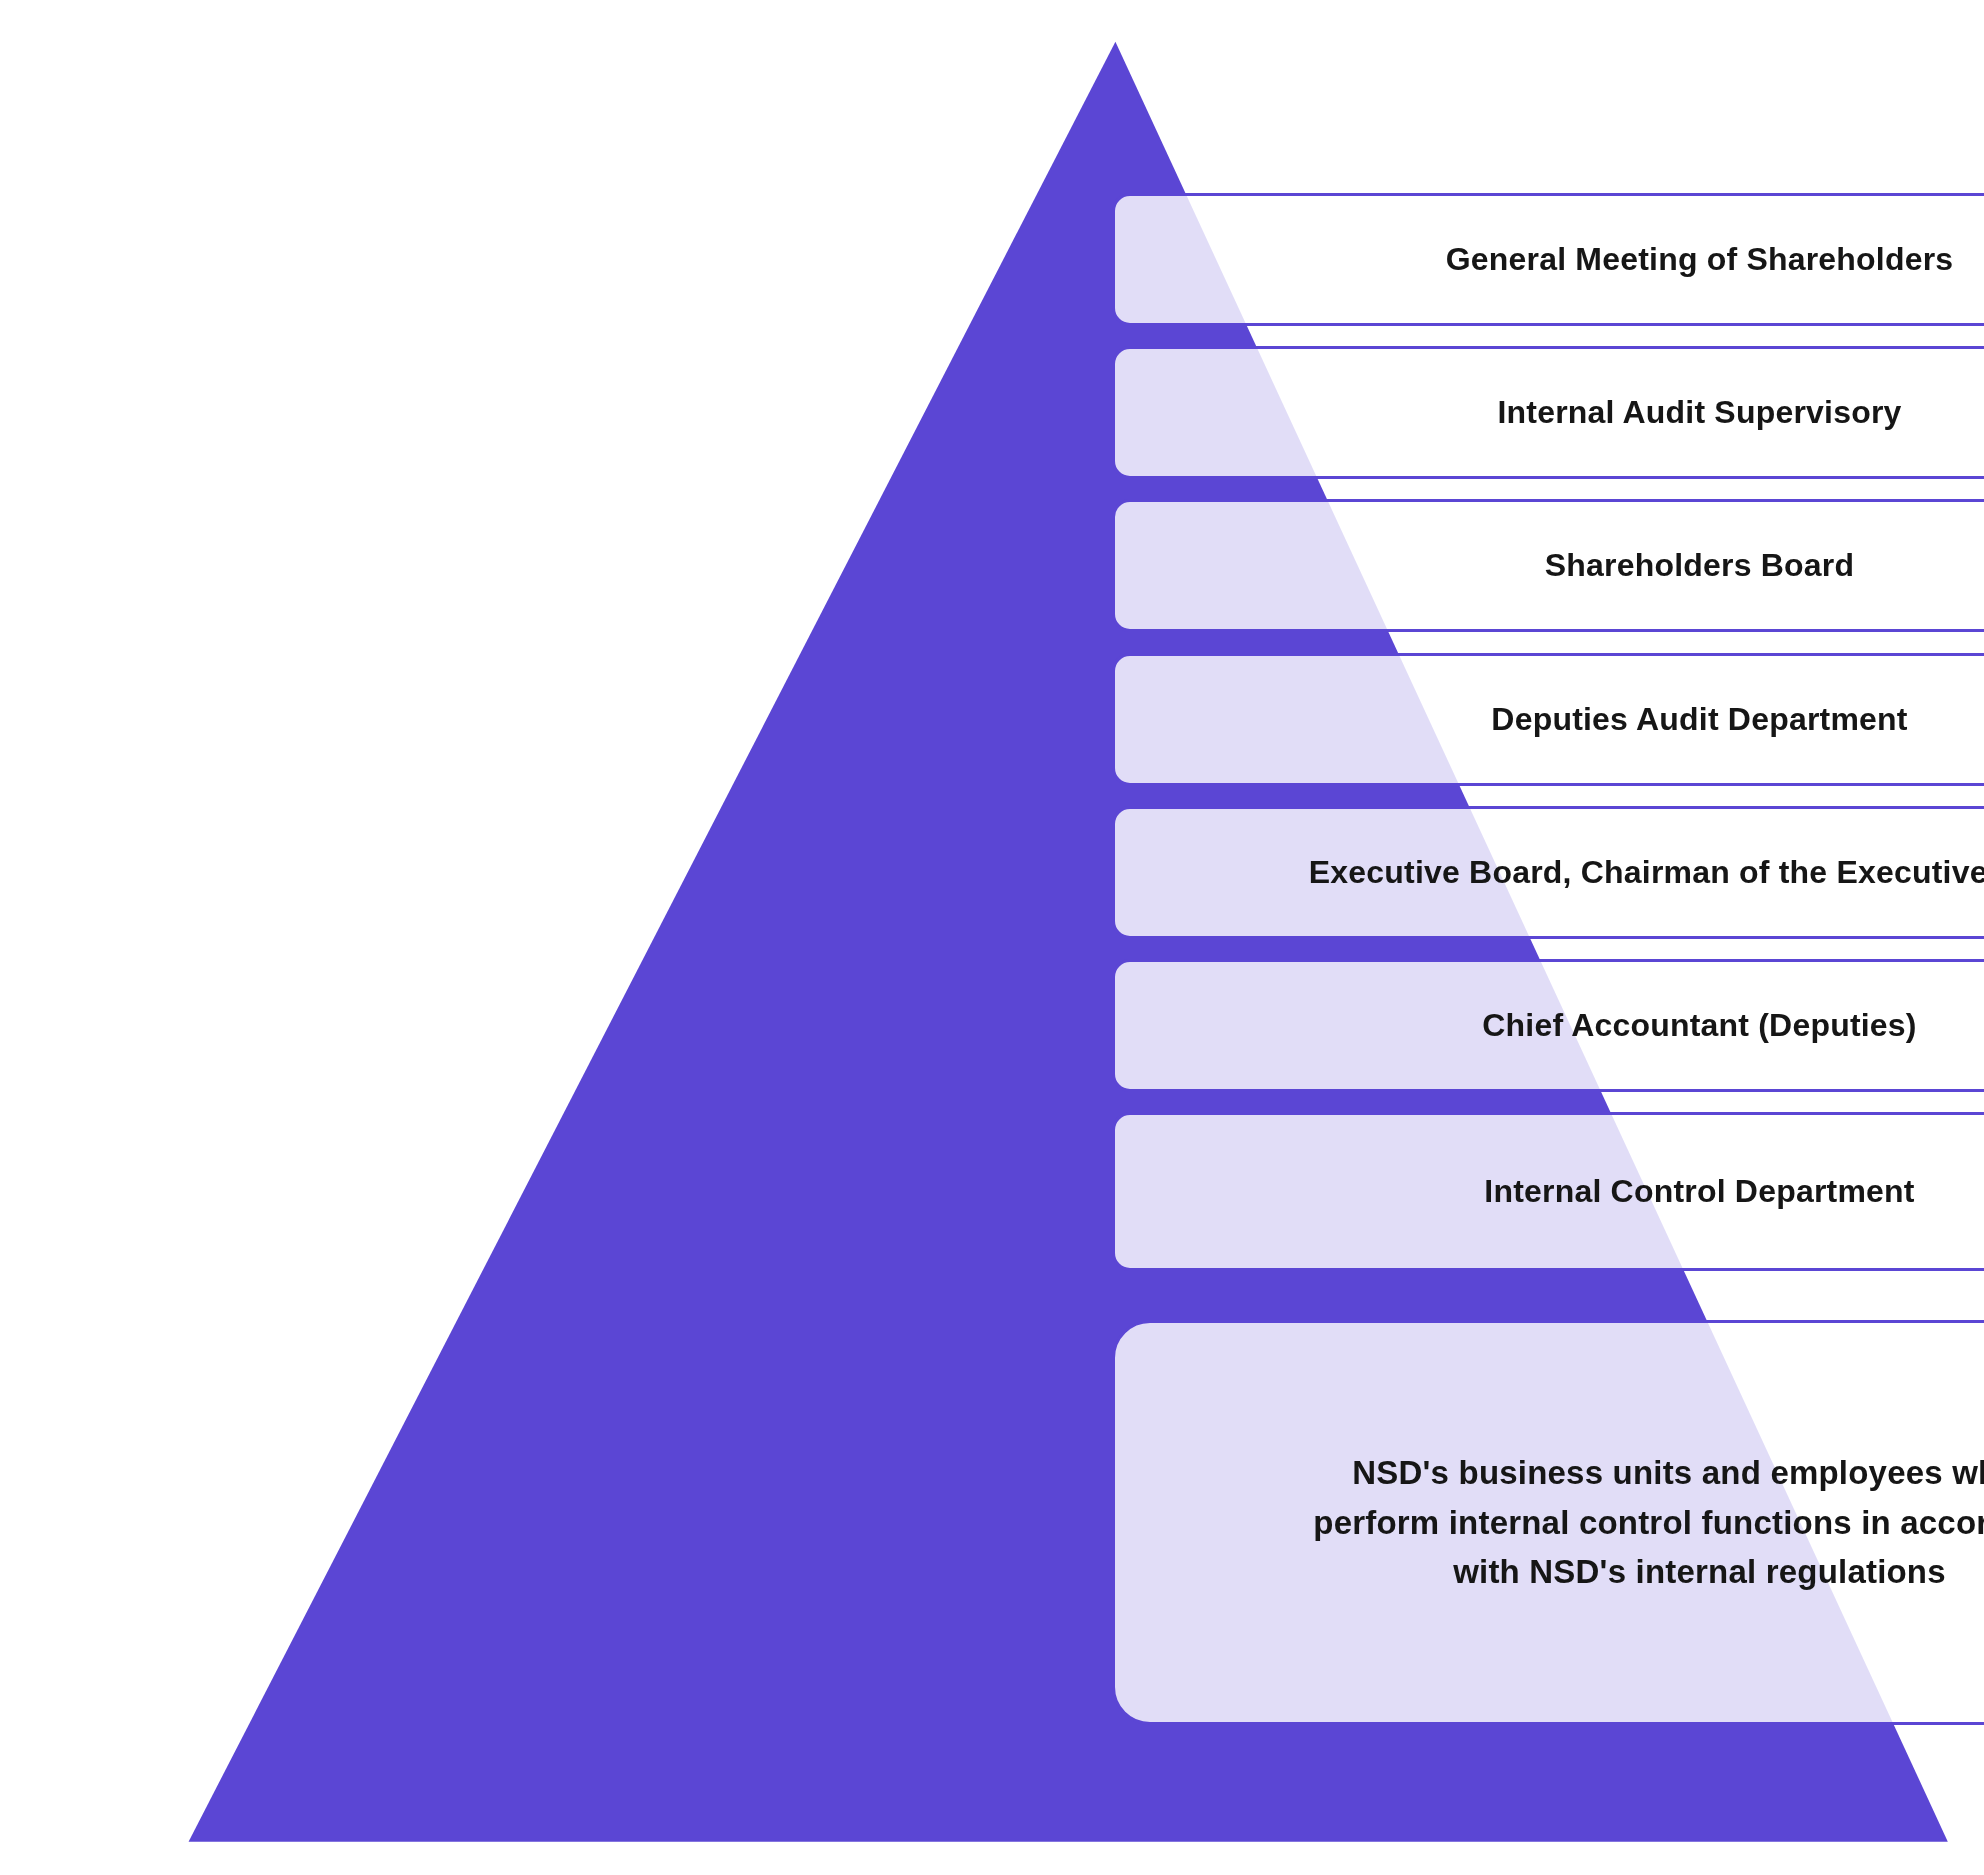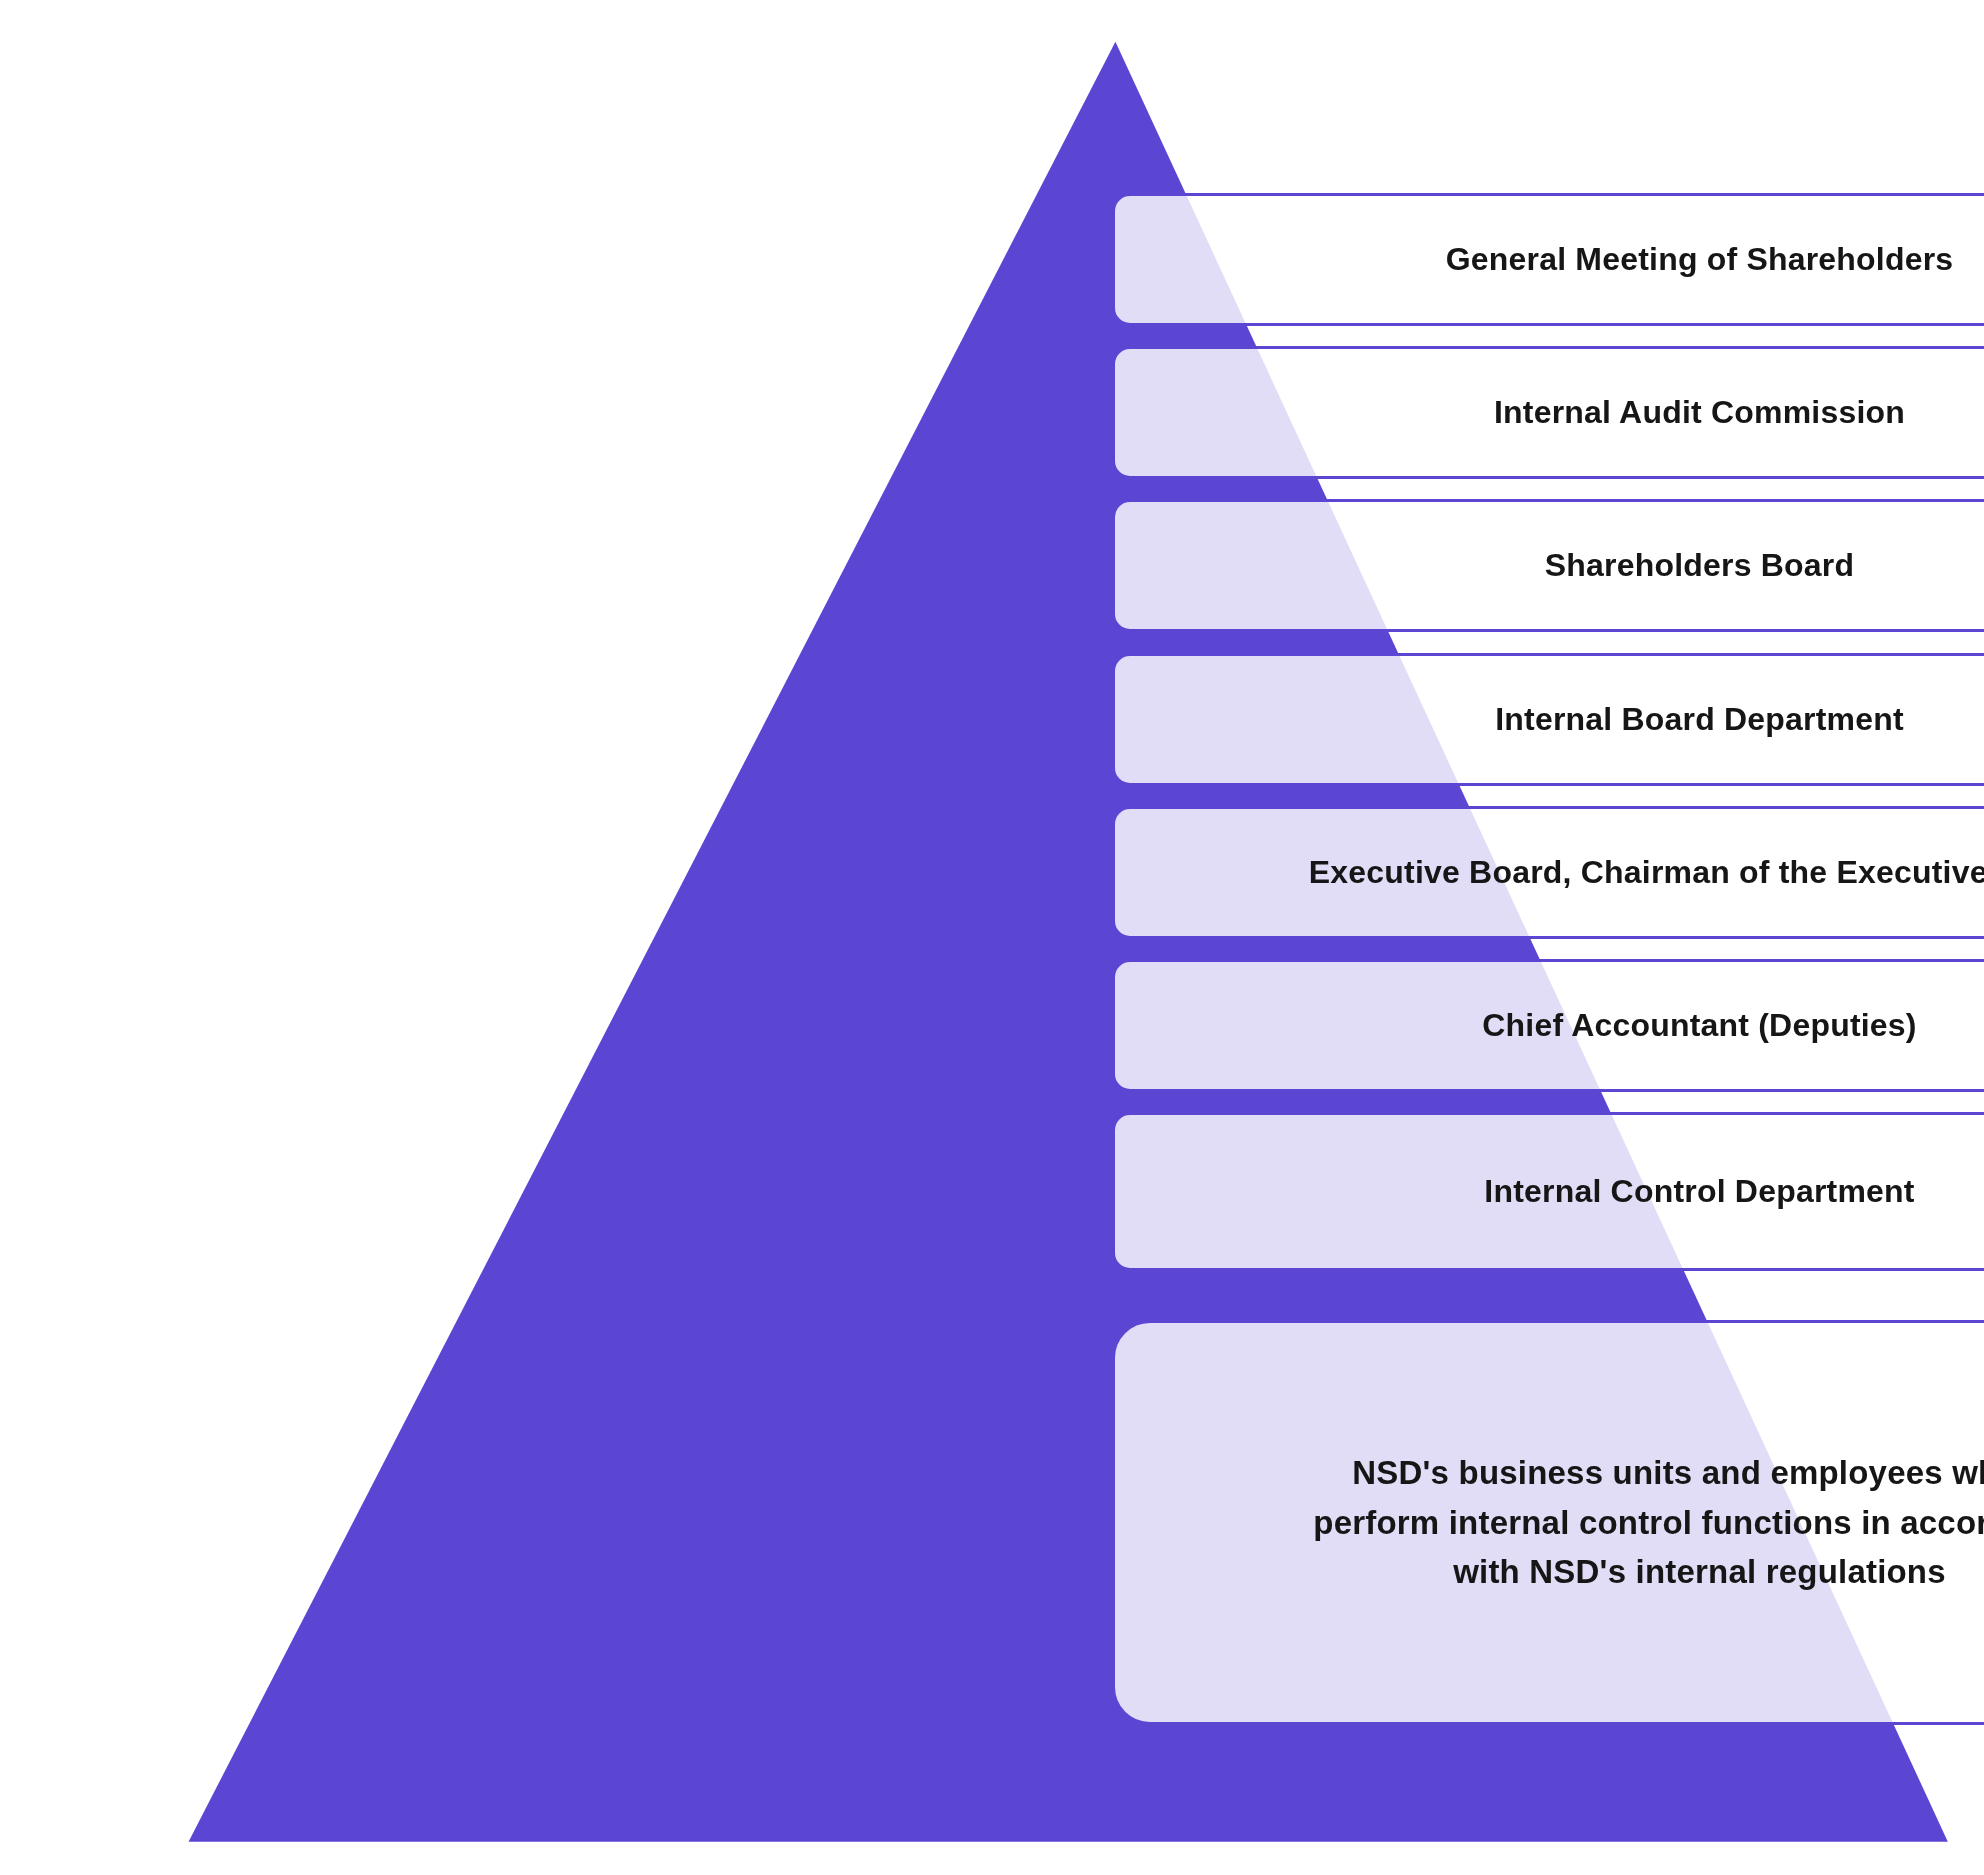--- a/index.html
+++ b/index.html
@@ -64,27 +64,27 @@
     <svg id="pyramid-svg" viewBox="0 0 7205 4724" preserveAspectRatio="none">
       <polygon id="pyramid-poly" points="2810,105 4907,4640 475,4640" fill="#5B46D4"></polygon>
     </svg>
   </div>
 
   <div id="boxes">
       <div class="row" style="top: 0px; height: 133px; border-color: rgb(91, 70, 212);">
         <div class="lbl" style="color: rgb(22, 22, 22);">General Meeting of Shareholders</div>
       </div>
       <div class="row" style="top: 153px; height: 133px; border-color: rgb(91, 70, 212);">
-        <div class="lbl" style="color: rgb(22, 22, 22);">Internal Audit Commission</div>
+        <div class="lbl" style="color: rgb(22, 22, 22);">Internal Audit Supervisory</div>
       </div>
       <div class="row" style="top: 306px; height: 133px; border-color: rgb(91, 70, 212);">
         <div class="lbl" style="color: rgb(22, 22, 22);">Shareholders Board</div>
       </div>
       <div class="row" style="top: 460px; height: 133px; border-color: rgb(91, 70, 212);">
-        <div class="lbl" style="color: rgb(22, 22, 22);">Internal Board Department</div>
+        <div class="lbl" style="color: rgb(22, 22, 22);">Deputies Audit Department</div>
       </div>
       <div class="row" style="top: 613px; height: 133px; border-color: rgb(91, 70, 212);">
         <div class="lbl" style="color: rgb(22, 22, 22);">Executive Board, Chairman of the Executive Board</div>
       </div>
       <div class="row" style="top: 766px; height: 133px; border-color: rgb(91, 70, 212);">
         <div class="lbl" style="color: rgb(22, 22, 22); text-align: center;">Chief Accountant (Deputies)</div>
       </div>
       <div class="row" style="top: 919px; height: 159px; border-color: rgb(91, 70, 212);">
         <div class="lbl" style="color: rgb(22, 22, 22); text-align: right;">Internal Control Department</div>
       </div>

